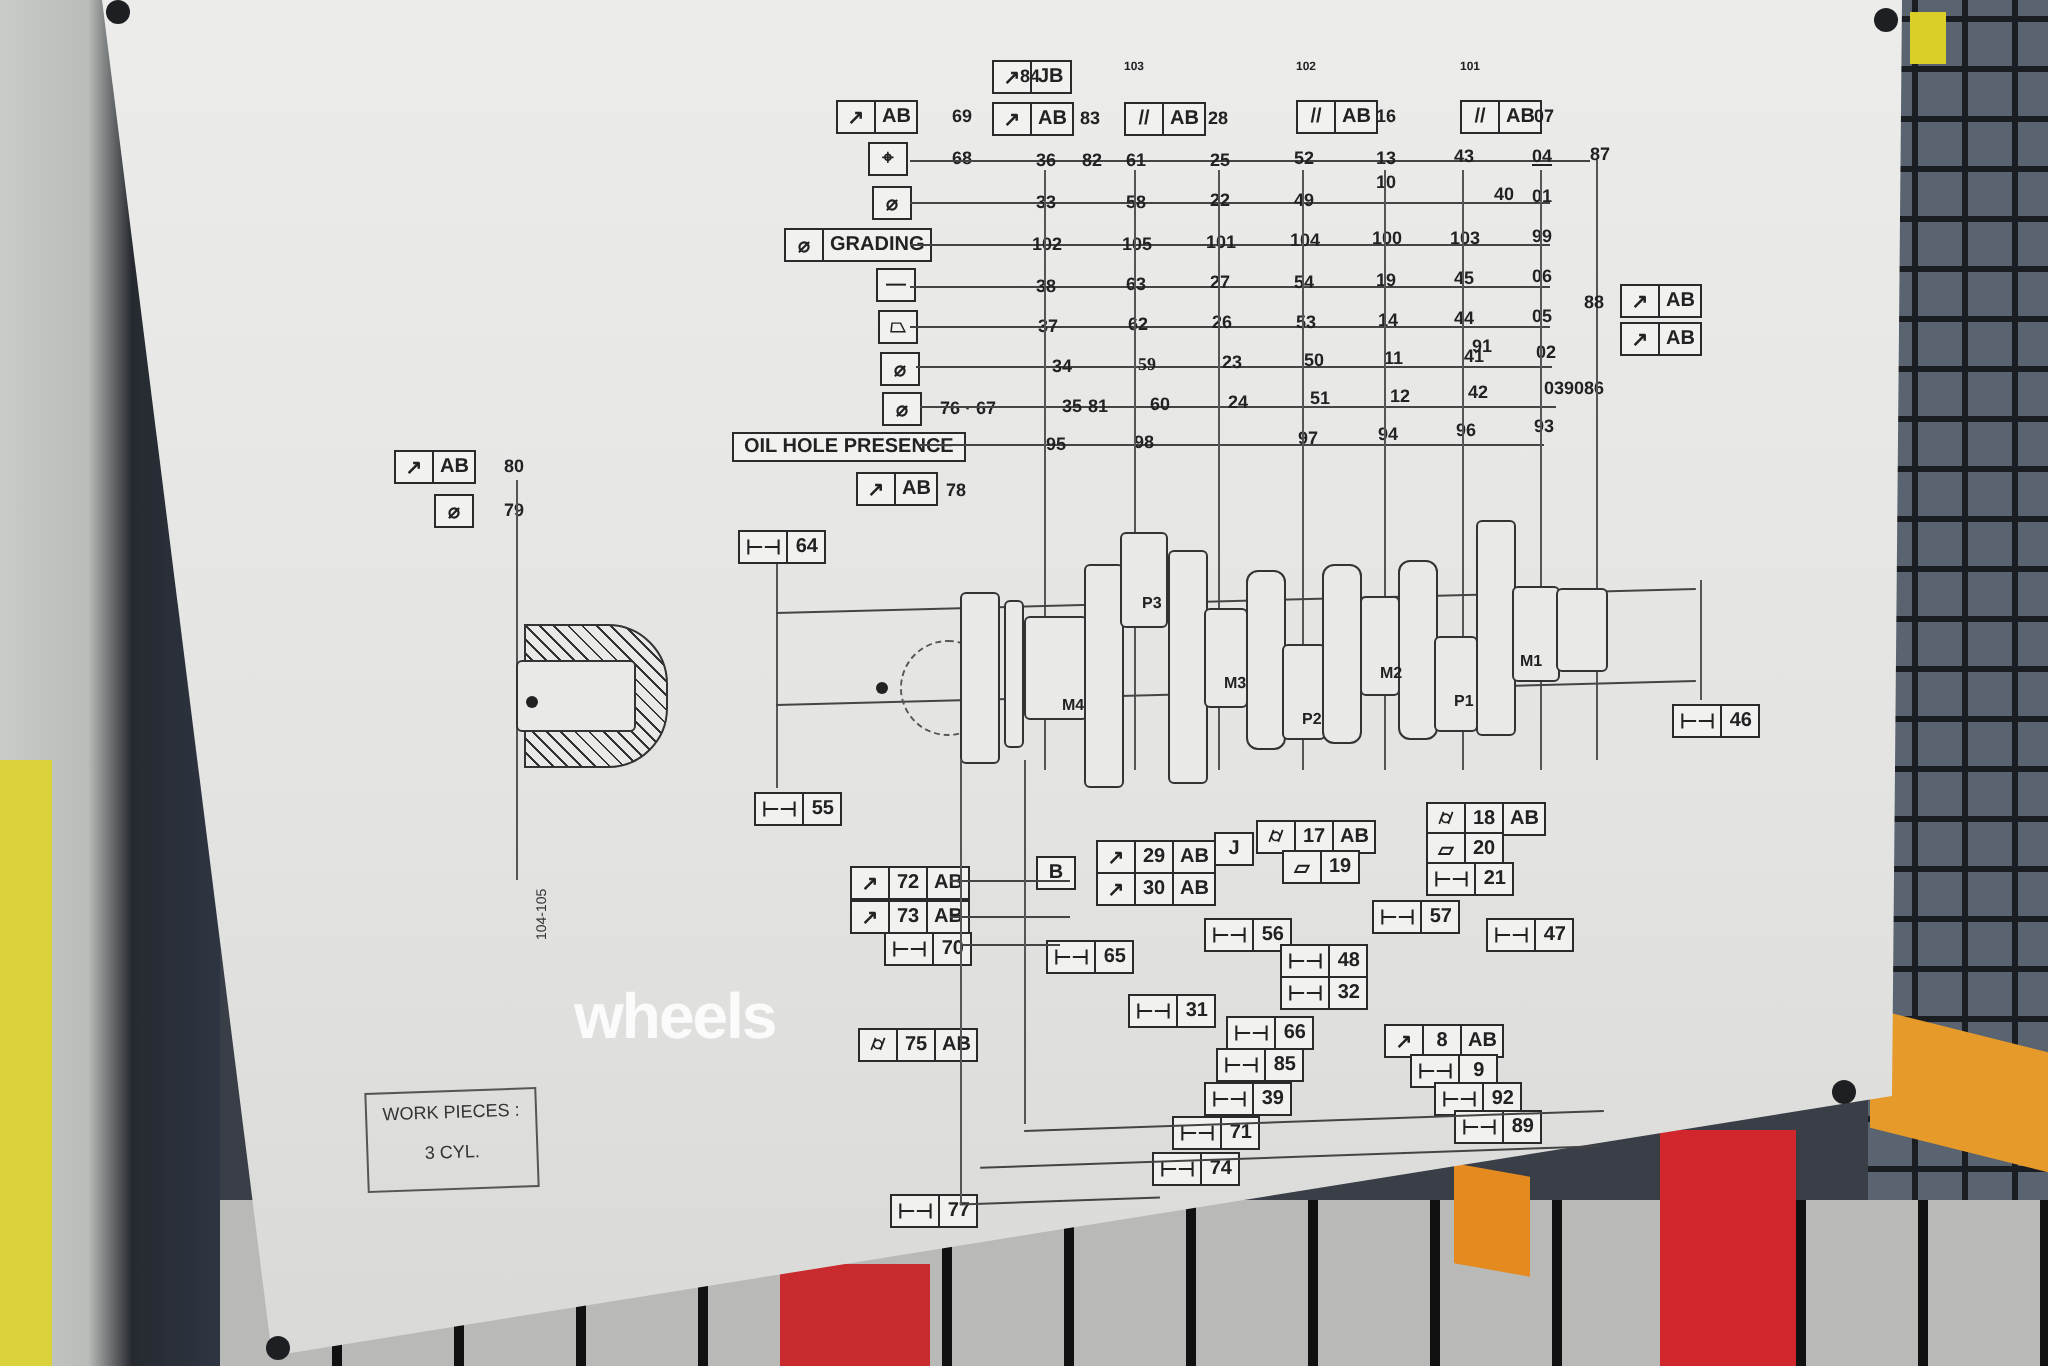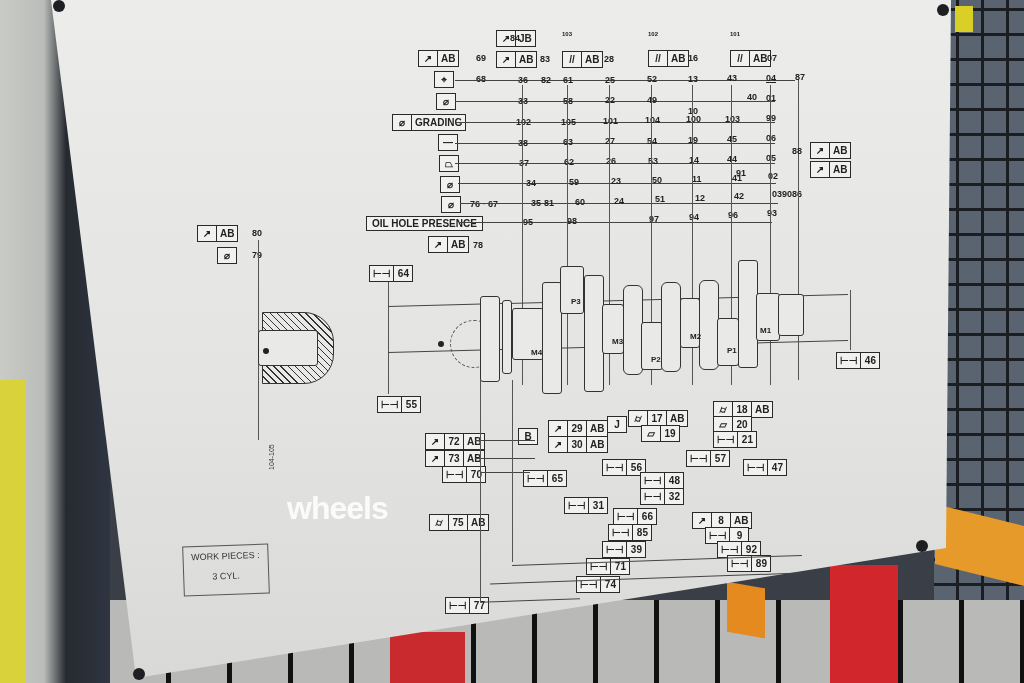--- a/index.html
+++ b/index.html
@@ -134,21 +134,21 @@
 <span class="num" style="left:647px;top:74px;">52</span>
 <span class="num" style="left:688px;top:74px;">13</span>
 <span class="num" style="left:727px;top:73px;">43</span>
 <span class="num" style="left:766px;top:73px;text-decoration:underline;">04</span>
 <span class="num" style="left:795px;top:72px;">87</span>
 
 <span class="num" style="left:518px;top:96px;">33</span>
 <span class="num" style="left:563px;top:96px;">58</span>
 <span class="num" style="left:605px;top:95px;">22</span>
 <span class="num" style="left:647px;top:95px;">49</span>
-<span class="num" style="left:688px;top:106px;">10</span>
+<span class="num" style="left:688px;top:86px;">10</span>
 <span class="num" style="left:727px;top:92px;margin-left:20px;">40</span>
 <span class="num" style="left:766px;top:93px;">01</span>
 
 <span class="num" style="left:516px;top:117px;">102</span>
 <span class="num" style="left:561px;top:117px;">105</span>
 <span class="num" style="left:603px;top:116px;">101</span>
 <span class="num" style="left:645px;top:115px;">104</span>
 <span class="num" style="left:686px;top:114px;">100</span>
 <span class="num" style="left:725px;top:114px;">103</span>
 <span class="num" style="left:766px;top:113px;">99</span>
@@ -163,21 +163,21 @@
 
 <span class="num" style="left:519px;top:158px;">37</span>
 <span class="num" style="left:564px;top:157px;">62</span>
 <span class="num" style="left:606px;top:156px;">26</span>
 <span class="num" style="left:648px;top:156px;">53</span>
 <span class="num" style="left:689px;top:155px;">14</span>
 <span class="num" style="left:727px;top:154px;">44</span>
 <span class="num" style="left:766px;top:153px;">05</span>
 
 <span class="num" style="left:526px;top:178px;">34</span>
-<span class="num" style="left:569px;top:177px;">59</span>
+<span class="num" style="left:569px;top:177px;font-family:Liberation Serif, serif;">59</span>
 <span class="num" style="left:611px;top:176px;">23</span>
 <span class="num" style="left:652px;top:175px;">50</span>
 <span class="num" style="left:692px;top:174px;">11</span>
 <span class="num" style="left:732px;top:173px;">41</span>
 <span class="num" style="left:768px;top:171px;">02</span>
 
 <span class="num" style="left:531px;top:198px;">35</span>
 <span class="num" style="left:544px;top:198px;">81</span>
 <span class="num" style="left:575px;top:197px;">60</span>
 <span class="num" style="left:614px;top:196px;">24</span>

